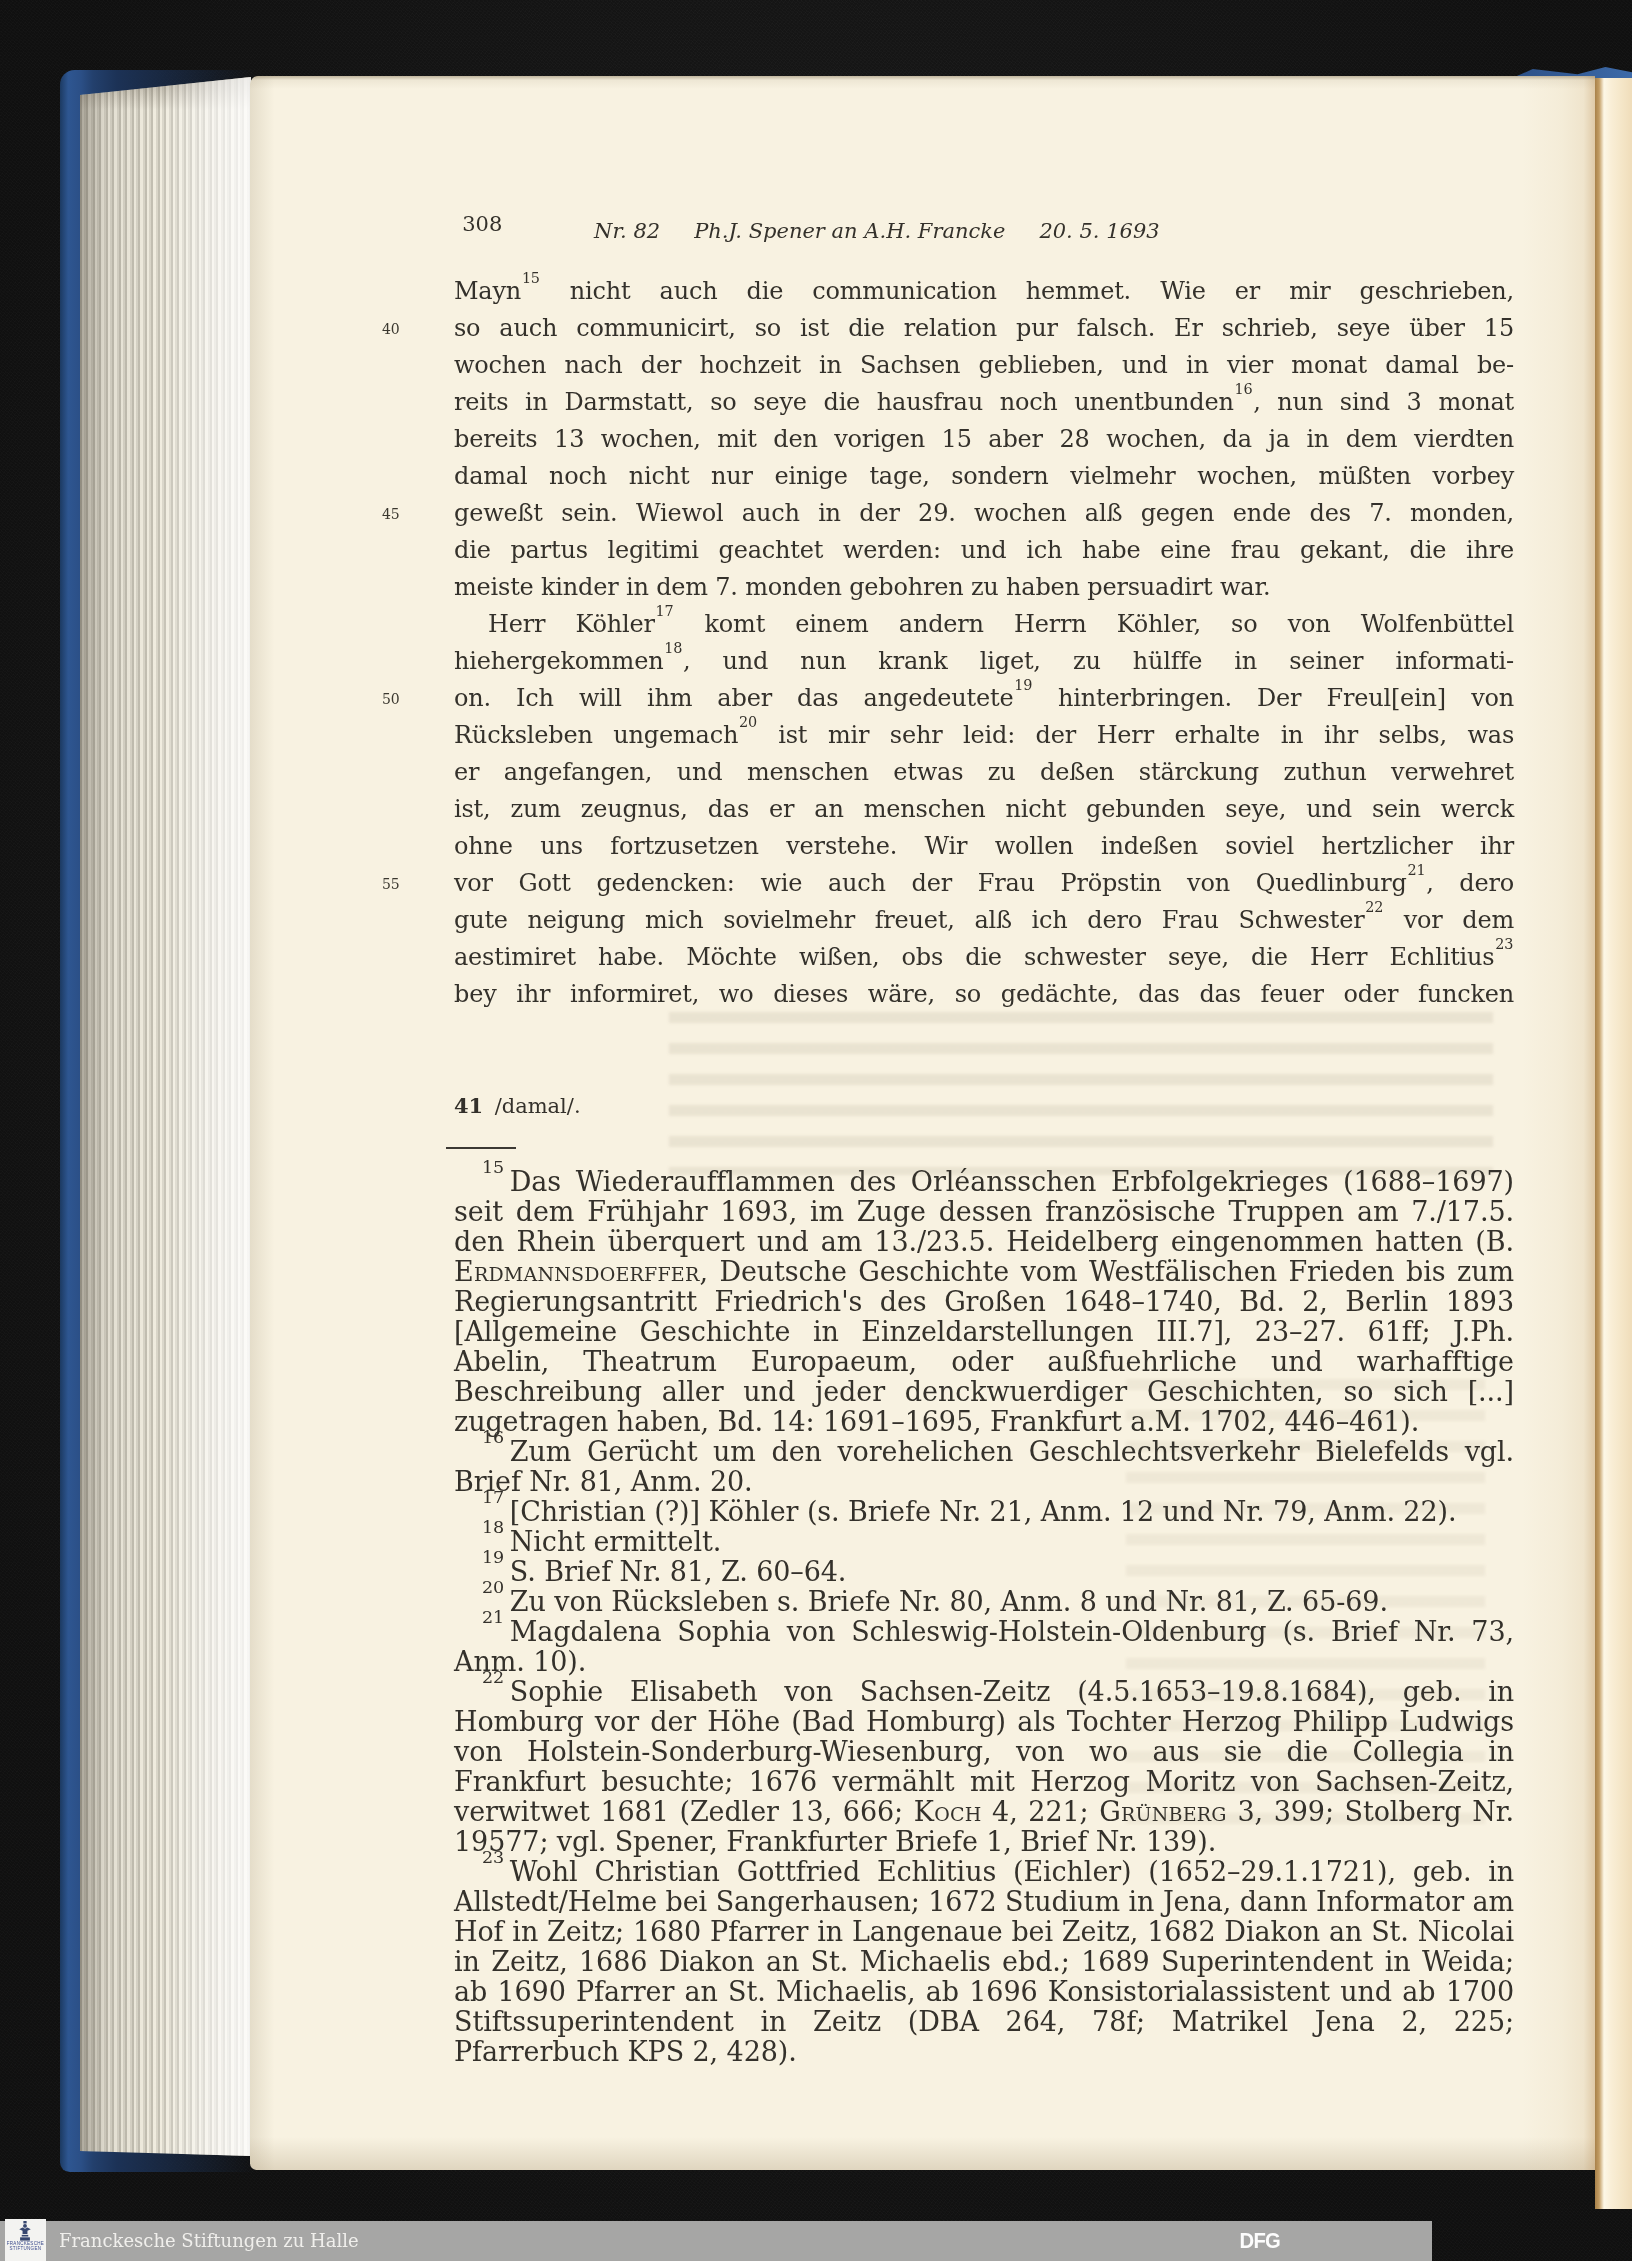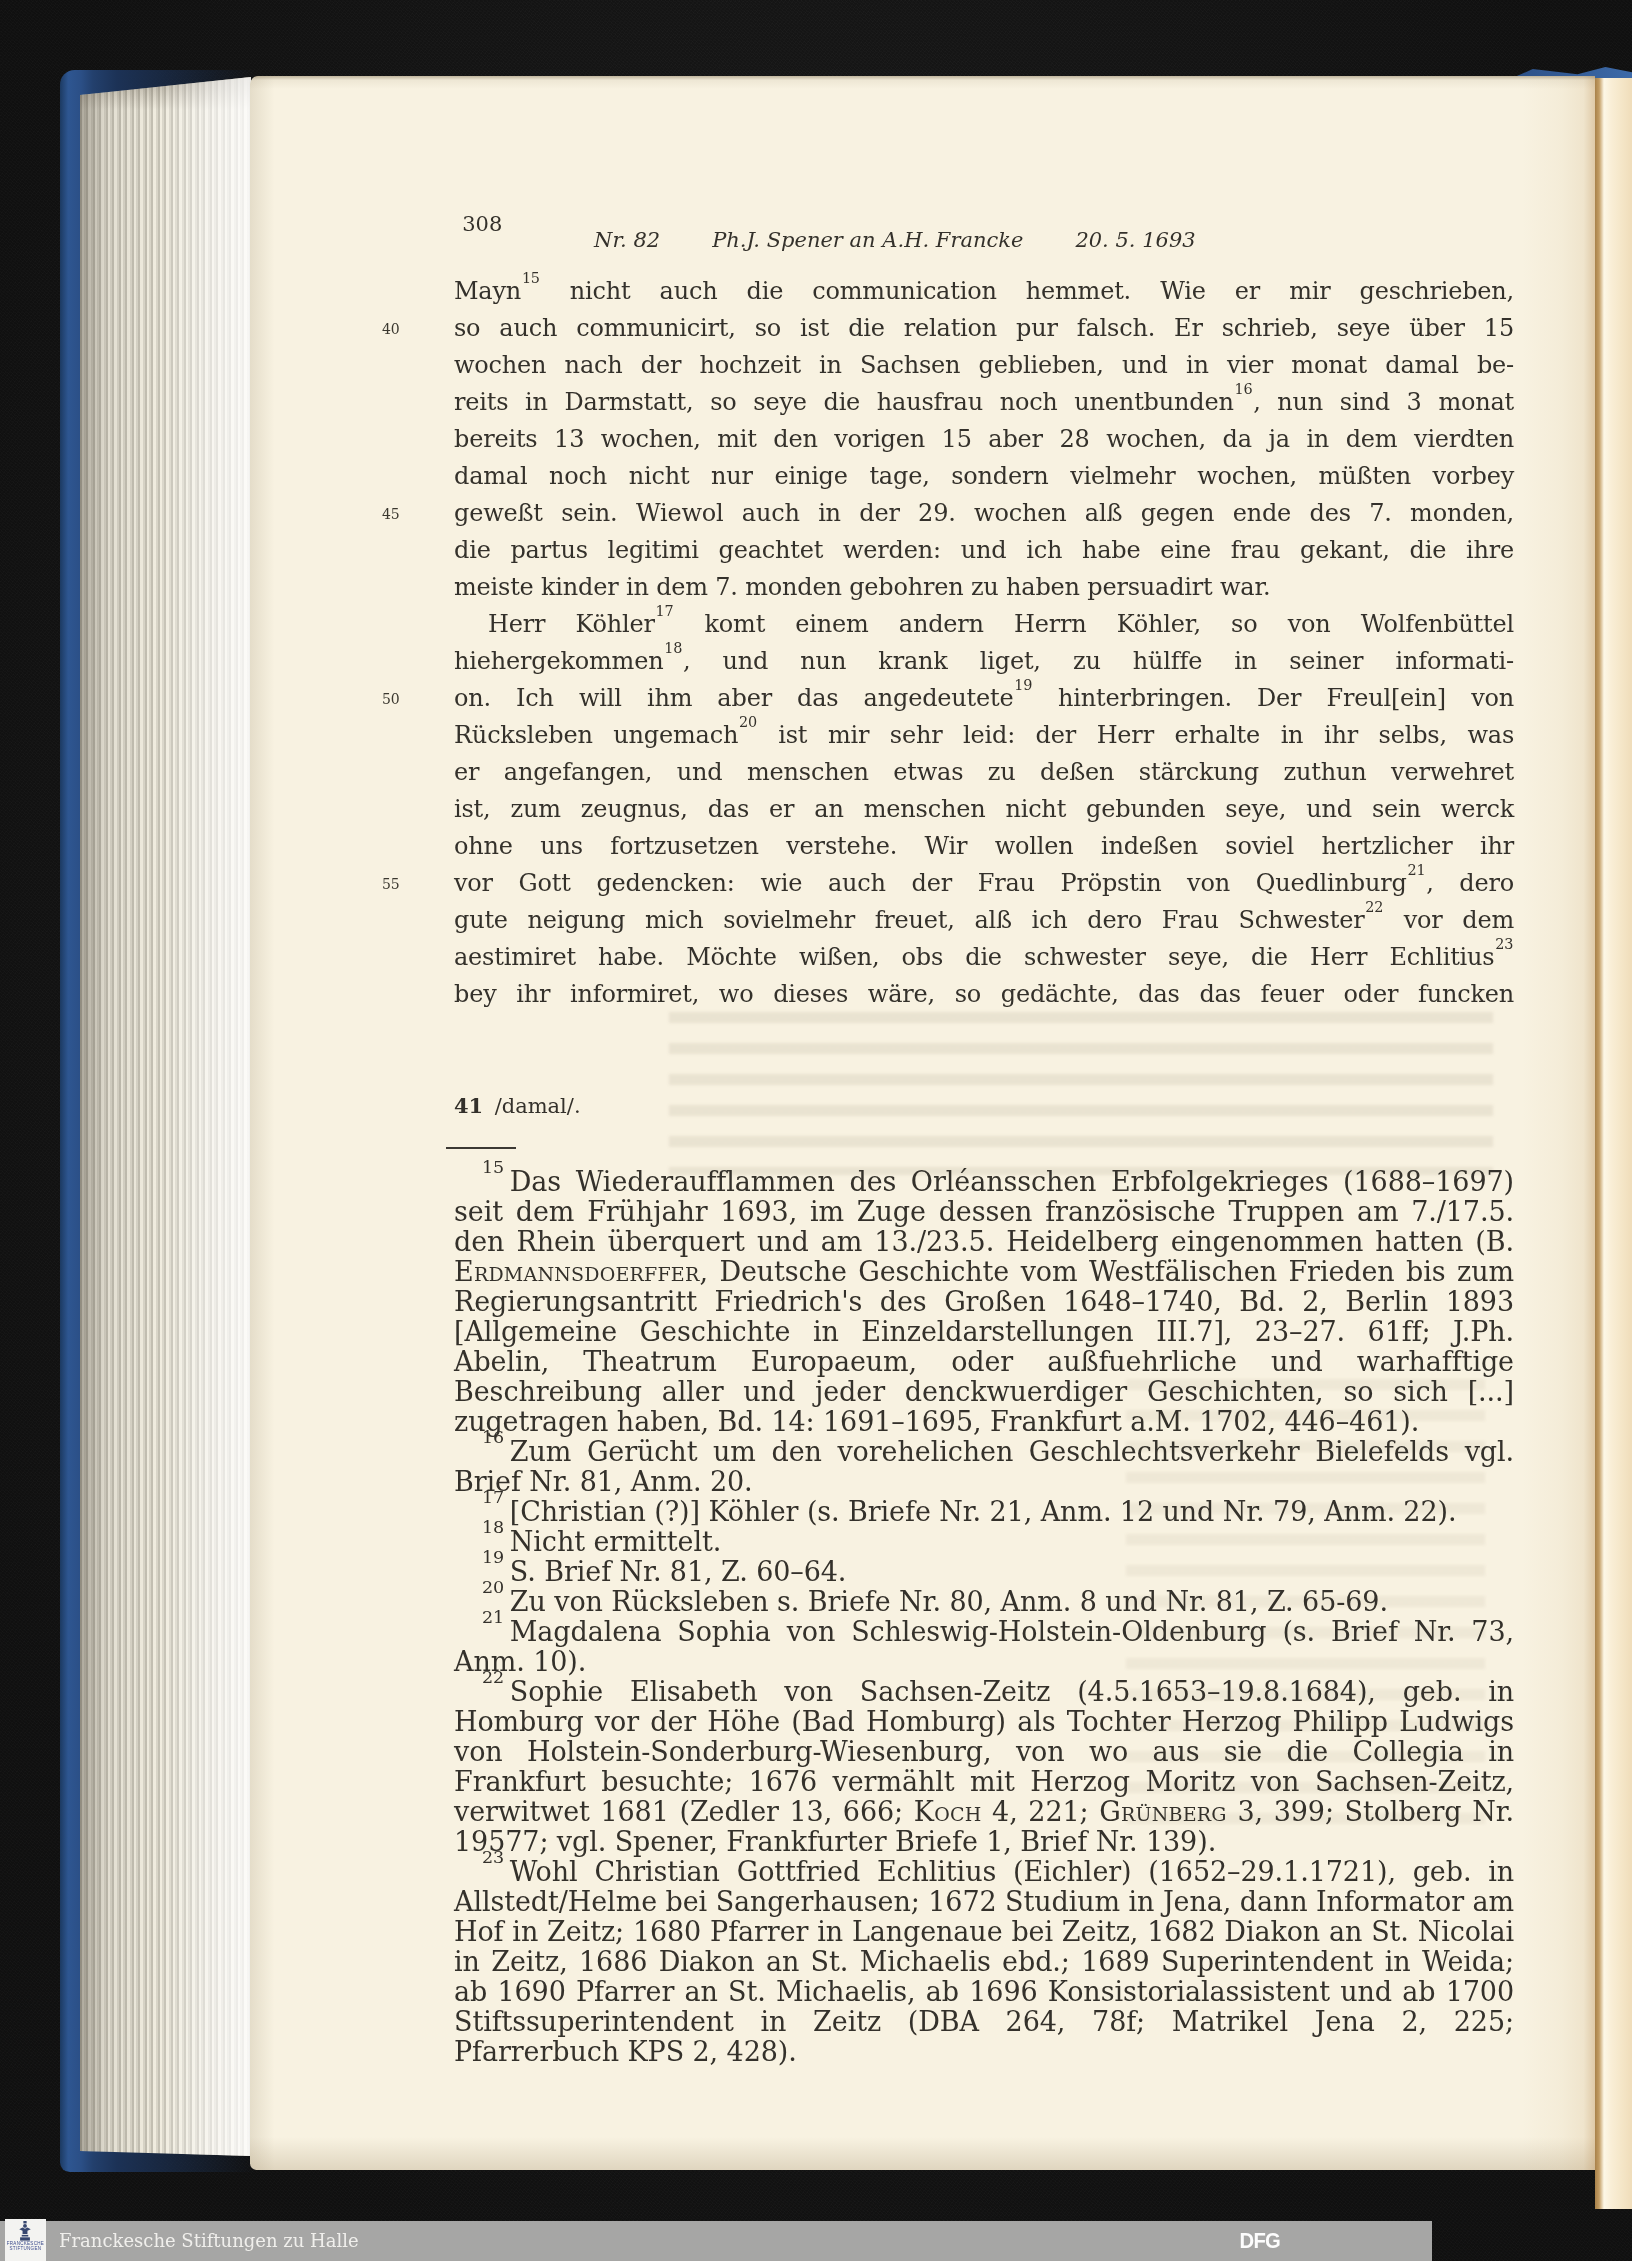--- a/index.html
+++ b/index.html
@@ -34,21 +34,21 @@
   .gutter-facing{position:absolute;left:1595px;top:78px;width:38px;height:2131px;
     background:linear-gradient(90deg,#a88149 0,#c29c63 4.1px,#fdf7e6 9px,#f9eed6 16.3px,#f4e5c6 28px,#efdcb9 38px);}
   .bleed{position:absolute;filter:blur(1.6px);pointer-events:none;
     background:repeating-linear-gradient(180deg, rgba(110,95,70,0.10) 0 10.6px, rgba(110,95,70,0) 10.6px 31px);}
   .bleed.b1{left:669px;top:1012px;width:824px;height:163px;}
   .bleed.b2{left:1126px;top:1379px;width:359px;height:457px;opacity:.7;}
   
   .textblock{position:absolute;left:454px;top:0;width:1060px;color:#34312b;}
   .pheader{position:absolute;top:206px;left:0;width:100%;height:36px;font-size:21px;line-height:36px;}
   .pageno{position:absolute;left:8.2px;top:0;}
-  .pcaption{position:absolute;left:140px;top:16px;display:flex;gap:52px;font-style:italic;white-space:nowrap;}
+  .pcaption{position:absolute;left:140px;top:7px;display:flex;gap:34px;font-style:italic;white-space:nowrap;}
   #body{position:absolute;top:273px;left:0;width:100%;}
   .bline{position:relative;height:37px;line-height:37px;font-size:24px;letter-spacing:-0.2px;
     text-align:justify;text-align-last:justify;white-space:normal;}
   .bline.pend{text-align-last:left;}
   .bline.indent{text-indent:34px;}
   .lineno{position:absolute;left:-72px;top:0.8px;width:57px;text-align:right;font-size:14px;color:#3b382f;text-indent:0;}
   sup.fn-ref{font-size:0.60em;line-height:0;position:relative;top:-0.52em;margin:0 0.8px 0 0.8px;}
   #apparatus{position:absolute;top:1092px;left:0;font-size:21px;line-height:28px;}
   #apparatus .app-no{font-weight:bold;margin-right:11.4px;text-align:center;}
   .fnrule{position:absolute;top:1147px;left:-8.2px;width:70px;height:2.4px;background:#3c3933;}

